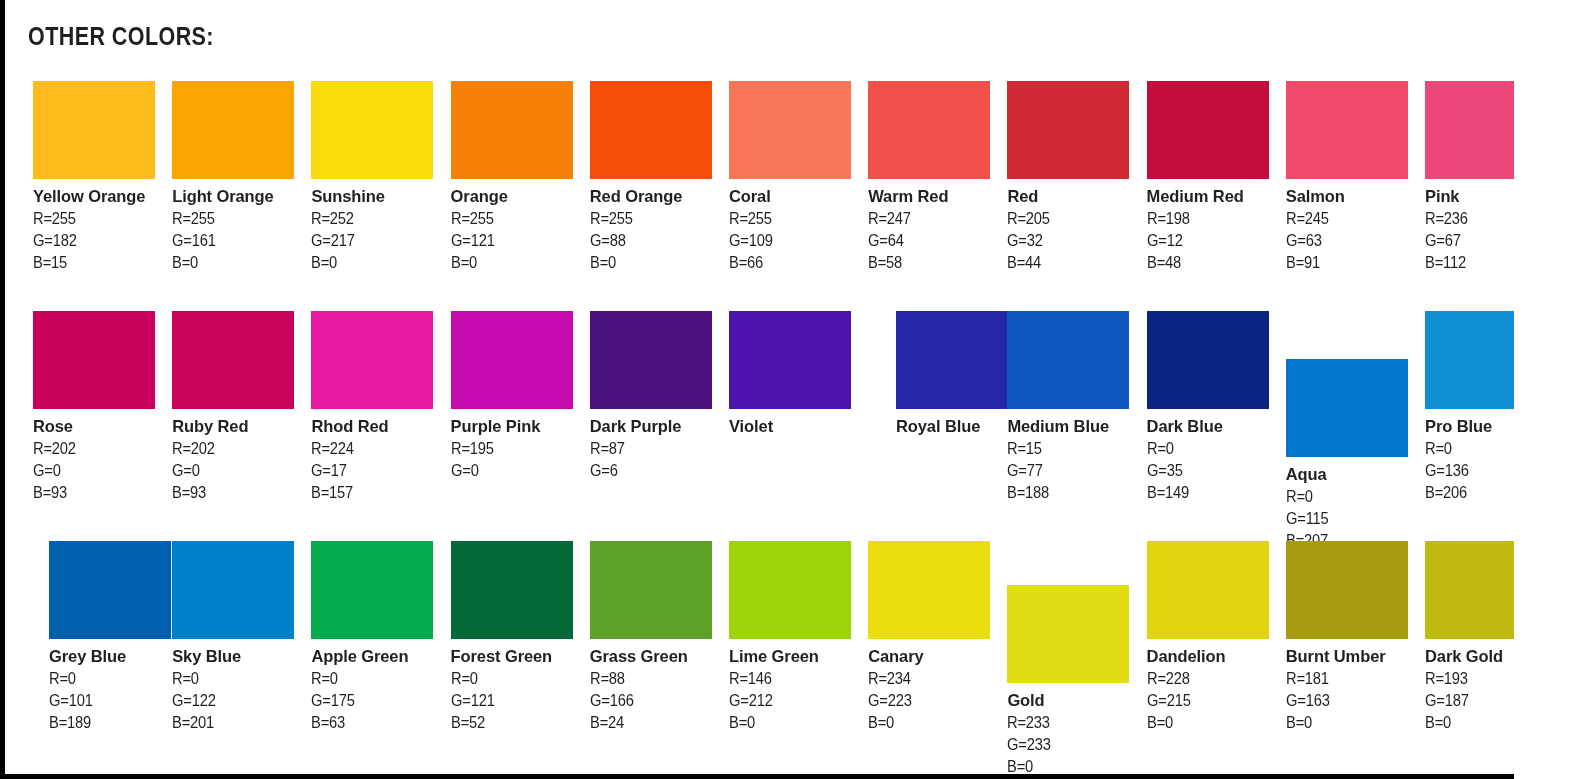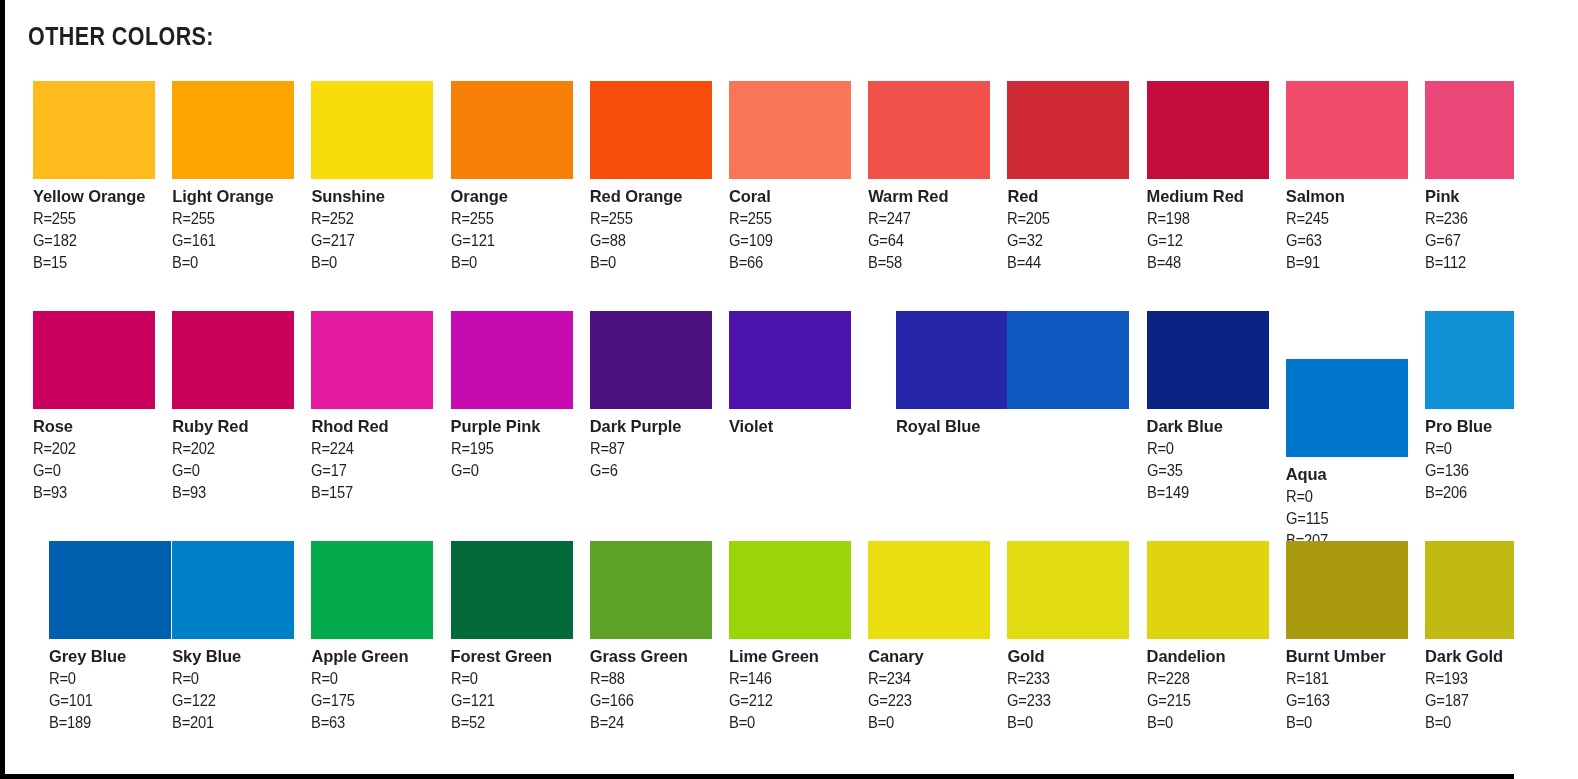--- a/index.html
+++ b/index.html
@@ -274,20 +274,28 @@
           </div>
         </div>
         <div class="cell" style="left: 863px; width: 122px;">
           <div class="swatch" style="background: rgb(38, 38, 171); width: 122px; height: 98px;"></div>
           <div class="cell-text">
             <div class="cell-name">Royal Blue</div>
           </div>
         </div>
         <div class="cell" style="left: 974.4px; width: 122px;">
           <div class="swatch" style="background: rgb(15, 88, 192); width: 122px; height: 98px;"></div>
+          <div class="cell-text">
+            <div class="cell-name">Medium Blue</div>
+            <div class="cell-rgb">
+              <span>R=15</span>
+              <span>G=77</span>
+              <span>B=188</span>
+            </div>
+          </div>
         </div>
         <div class="cell" style="left: 1113.6px; width: 122px;">
           <div class="swatch" style="background: rgb(10, 36, 132); width: 122px; height: 98px;"></div>
           <div class="cell-text">
             <div class="cell-name">Dark Blue</div>
             <div class="cell-rgb">
               <span>R=0</span>
               <span>G=35</span>
               <span>B=149</span>
             </div>
@@ -387,21 +395,21 @@
           <div class="swatch" style="background: rgb(234, 222, 16); width: 122px; height: 98px;"></div>
           <div class="cell-text">
             <div class="cell-name">Canary</div>
             <div class="cell-rgb">
               <span>R=234</span>
               <span>G=223</span>
               <span>B=0</span>
             </div>
           </div>
         </div>
-        <div class="cell" style="left: 974.4px; width: 122px;">
+        <div class="cell" style="left: 974.4px; width: 122px; margin-top: 44px;">
           <div class="swatch" style="background: rgb(226, 221, 18); width: 122px; height: 98px;"></div>
           <div class="cell-text">
             <div class="cell-name">Gold</div>
             <div class="cell-rgb">
               <span>R=233</span>
               <span>G=233</span>
               <span>B=0</span>
             </div>
           </div>
         </div>

